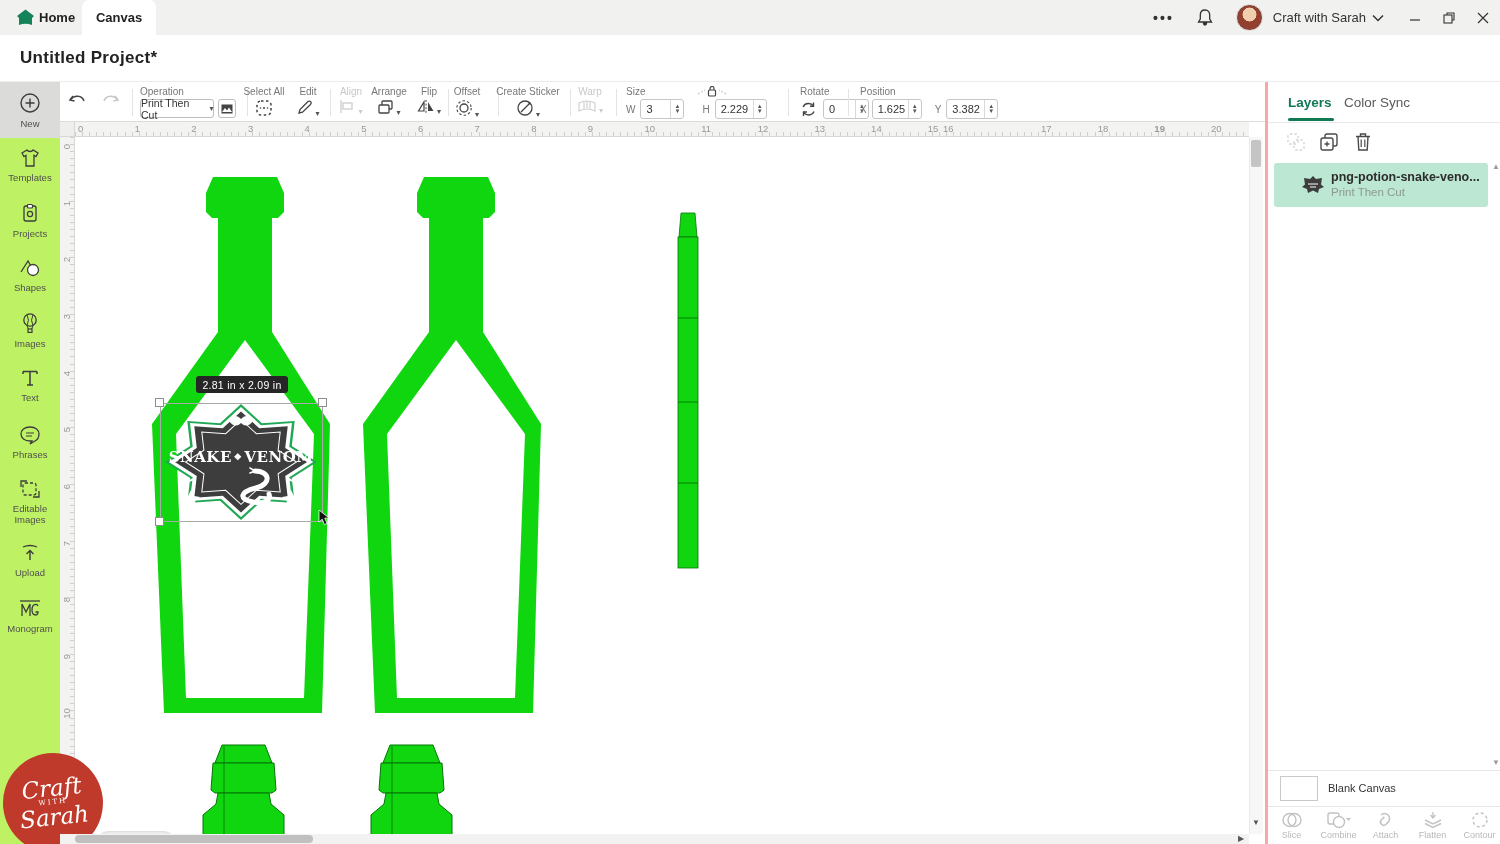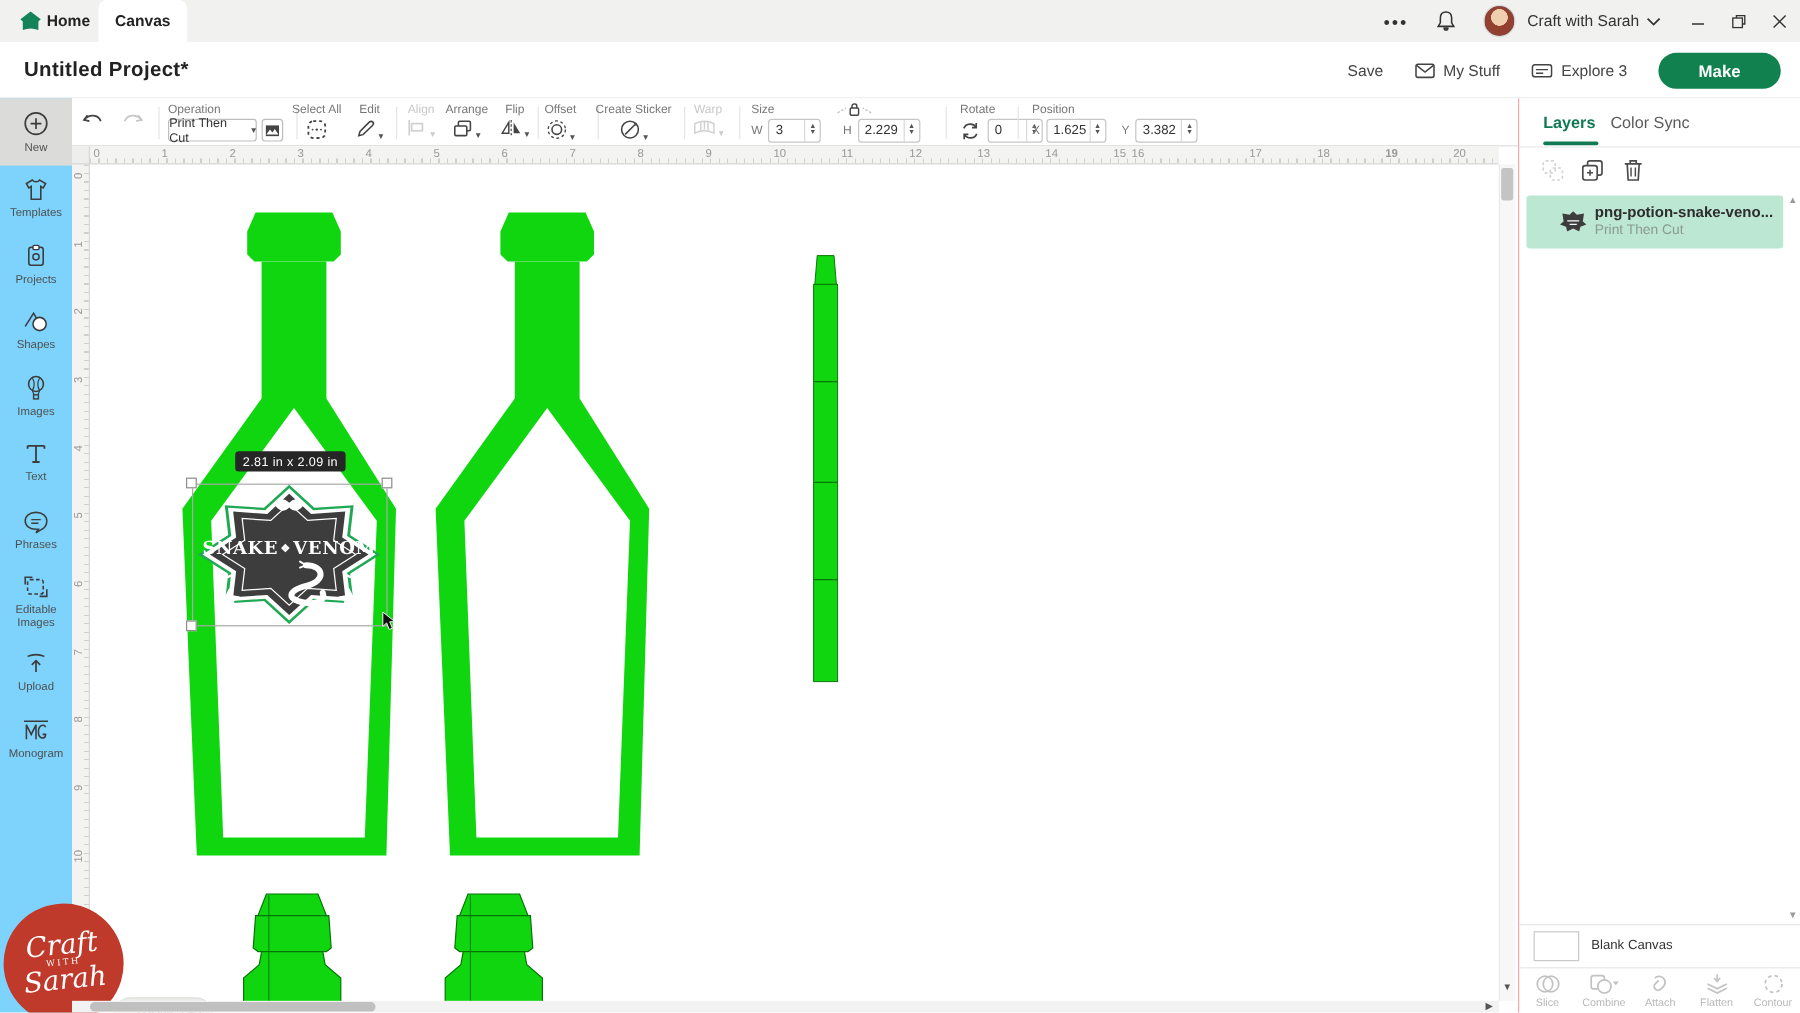--- a/index.html
+++ b/index.html
@@ -36,21 +36,21 @@
   .caret { font-size:8px; color:#555; margin-left:2px; }
   .caret.dis { color:#ccc; }
   .opdrop { width:86px; height:19px; border:1px solid #bdbdbd; border-radius:3px; font-size:10.5px; color:#333; display:flex; align-items:center; justify-content:center; gap:3px; background:#fff; }
   .imgbtn { width:20px; height:19px; border:1px solid #bdbdbd; border-radius:3px; display:flex; align-items:center; justify-content:center; background:#fff; }
   .field { height:20px; border:1px solid #c6c6c6; border-radius:3px; background:#fff; display:flex; align-items:center; font-size:11px; color:#333; }
   .field .val { flex:1; padding-left:5px; text-align:left; }
   .stepper { width:13px; height:100%; border-left:1px solid #d9d9d9; display:flex; flex-direction:column; align-items:center; justify-content:center; font-size:6px; color:#555; line-height:5px; }
   .flabel { font-size:10px; color:#777; }
 
   
-  .sidebar { position:absolute; left:0; top:82px; width:60px; height:762px; background:#7dd3fc; display:flex; flex-direction:column; }
+  .sidebar { position:absolute; left:0; top:82px; width:60px; height:762px; background:#bef264; display:flex; flex-direction:column; }
   .side-item { display:flex; flex-direction:column; align-items:center; justify-content:center; gap:4px; font-size:9.5px; color:#4f4f4f; text-align:center; line-height:11px; }
   .side-item.first { background:#dbdbd9; }
 
   
   .ruler-corner { position:absolute; left:60px; top:122px; width:15px; height:15px; background:#eeeeec; border-right:1px solid #d8d8d8; border-bottom:1px solid #d8d8d8; }
   .ruler-h { position:absolute; left:60px; top:122px; width:1189px; height:15px; background:#f3f3f1; border-bottom:1px solid #d8d8d8;
              background-image:repeating-linear-gradient(to right,#cfcfcd 0 1px,rgba(0,0,0,0) 1px 7.08px); background-size:1180px 4px; background-position:15px 100%; background-repeat:no-repeat; }
   .rnum { position:absolute; top:1px; font-size:9.5px; color:#999; }
   .ruler-v { position:absolute; left:60px; top:137px; width:15px; height:707px; background:#f3f3f1; border-right:1px solid #d8d8d8;
              background-image:repeating-linear-gradient(to bottom,#cfcfcd 0 1px,rgba(0,0,0,0) 1px 7.08px); background-size:4px 700px; background-position:100% 0; background-repeat:no-repeat; }
@@ -71,21 +71,21 @@
   .logo .l3 { font-size:23px; font-style:italic; line-height:22px; }
 
   
   .vscroll { position:absolute; left:1249px; top:137px; width:14px; height:697px; background:#f7f7f7; border-left:1px solid #eaeaea; }
   .vthumb { position:absolute; left:1251px; top:140px; width:10px; height:27px; background:#c4c4c4; border-radius:2px; }
   .hscroll { position:absolute; left:60px; top:834px; width:1189px; height:10px; background:#f2f2f2; }
   .hthumb { position:absolute; left:75px; top:835px; width:238px; height:8px; background:#c0c0c0; border-radius:4px; }
   .scroll-arrow { position:absolute; font-size:8px; color:#555; }
 
   
-  .rpanel { position:absolute; left:1265px; top:82px; width:235px; height:762px; background:#fff; border-left:1px solid #fca5a5; }
+  .rpanel { position:absolute; left:1265px; top:82px; width:235px; height:762px; background:#fff; border-left:3px solid #fca5a5; }
   .rtab-layers { position:absolute; left:20px; top:13px; font-size:13.5px; font-weight:bold; color:#117a53; }
   .rtab-underline { position:absolute; left:20px; top:36px; width:46px; height:3px; background:#117a53; border-radius:2px; }
   .rtab-color { position:absolute; left:76px; top:13px; font-size:13.5px; color:#5a5a5a; }
   .rtabs-border { position:absolute; left:0; top:40px; width:235px; height:1px; background:#e9e9e9; }
   .licon { position:absolute; top:48px; width:24px; height:24px; display:flex; align-items:center; justify-content:center; }
   .lrow1 { position:absolute; left:6px; top:81px; width:214px; height:44px; background:#bce7d3; border-radius:3px; }
   .lname { position:absolute; left:57px; top:7px; font-size:12.5px; font-weight:bold; color:#2d2d2d; white-space:nowrap; }
   .lsub  { position:absolute; left:57px; top:23px; font-size:11.5px; color:#8b9a92; white-space:nowrap; }
   .lrow2 { position:absolute; left:6px; top:133px; width:214px; height:32px; }
   .lname2 { position:absolute; left:57px; top:8px; font-size:12.5px; color:#5a5a5a; white-space:nowrap; }
@@ -143,44 +143,20 @@
       <span class="winbtn">
         <svg width="12" height="12" viewBox="0 0 12 12">
             <path d="M1,1 L11,11 M11,1 L1,11" stroke="#333" stroke-width="1.2"></path>
           </svg>
       </span>
     </div>
   </div>
 
   <div class="projectbar">
     <div class="proj-title">Untitled Project*</div>
-    <div class="pb-right">
-      <span class="pb-item">
-          <span>Save</span>
-        </span>
-      <span class="pb-item">
-        <span class="ico">
-          <svg width="17" height="14" viewBox="0 0 17 14">
-              <rect x="1" y="1.5" width="15" height="11" rx="1.5" fill="none" stroke="#444" stroke-width="1.3"></rect>
-              <path d="M1.5,2.5 L8.5,8 L15.5,2.5" fill="none" stroke="#444" stroke-width="1.3"></path>
-            </svg>
-        </span>
-        <span>My Stuff</span>
-      </span>
-      <span class="pb-item">
-        <span class="ico">
-          <svg width="18" height="14" viewBox="0 0 18 14">
-              <rect x="1" y="2" width="16" height="10" rx="2" fill="none" stroke="#444" stroke-width="1.3"></rect>
-              <path d="M4,6 L14,6 M4,9 L10,9" stroke="#444" stroke-width="1.2"></path>
-            </svg>
-        </span>
-        <span>Explore 3</span>
-      </span>
-      <button class="make-btn">Make</button>
-    </div>
   </div>
 
   <div class="toolbar">
     <span class="ico abs" style="left:8px;top:11px;">
       <svg width="20" height="17" viewBox="0 0 20 17">
           <path d="M5,3 L2,7 L6.5,8" fill="none" stroke="#444" stroke-width="1.5"></path>
           <path d="M2.5,6.5 C6,2 14,2 16,8" fill="none" stroke="#444" stroke-width="1.5"></path>
         </svg>
     </span>
     <span class="ico abs" style="left:40px;top:11px;">

